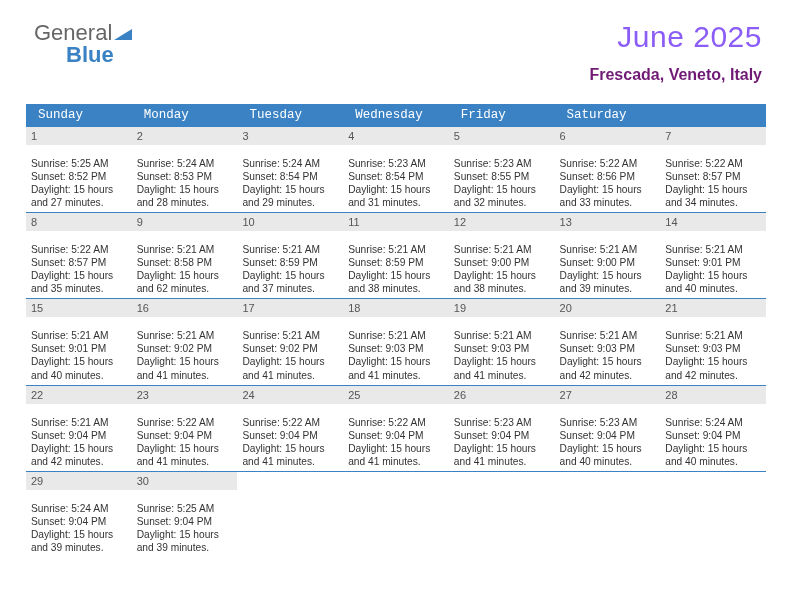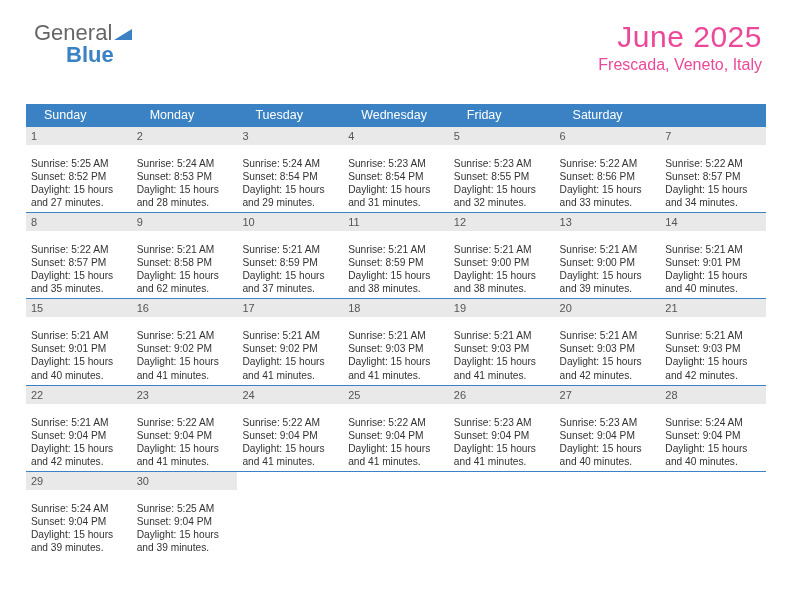--- a/index.html
+++ b/index.html
@@ -24,45 +24,47 @@
   .logo .g { color: #666; }
   .logo .blue { color: #3b82c4; font-weight: bold; margin-left: 32px; }
   .logo svg { vertical-align: -1px; margin-left: 2px; }
   .title-block {
     position: absolute;
     top: 20px;
     right: 30px;
     text-align: right;
   }
   .title-block h1 {
-    margin: 0 0 2px 0;
+    margin: 0 0 12px 0;
     font-weight: 300;
     font-size: 30px;
-    color: #ec4899;
+    color: #8b5cf6;
     letter-spacing: 0.5px;
   }
   .title-block .loc {
     font-size: 16px;
-    color: #ec4899;
+    color: #701a75;
+    font-weight: bold;
   }
   .calendar {
     position: absolute;
     left: 26px;
     right: 26px;
     top: 104px;
   }
   .dow-row {
     display: grid;
     grid-template-columns: repeat(7, 1fr);
     background: #3b82c4;
     color: #fff;
     font-size: 12.5px;
   }
   .dow-row > div {
-    padding: 4px 6px 5px 18px;
+    padding: 4px 6px 5px 12px;
+    font-family: Liberation Mono, monospace;
   }
   .weeks {
     display: flex;
     flex-direction: column;
   }
   .week {
     display: grid;
     grid-template-columns: repeat(7, 1fr);
     border-bottom: 1.5px solid #3b82c4;
   }

